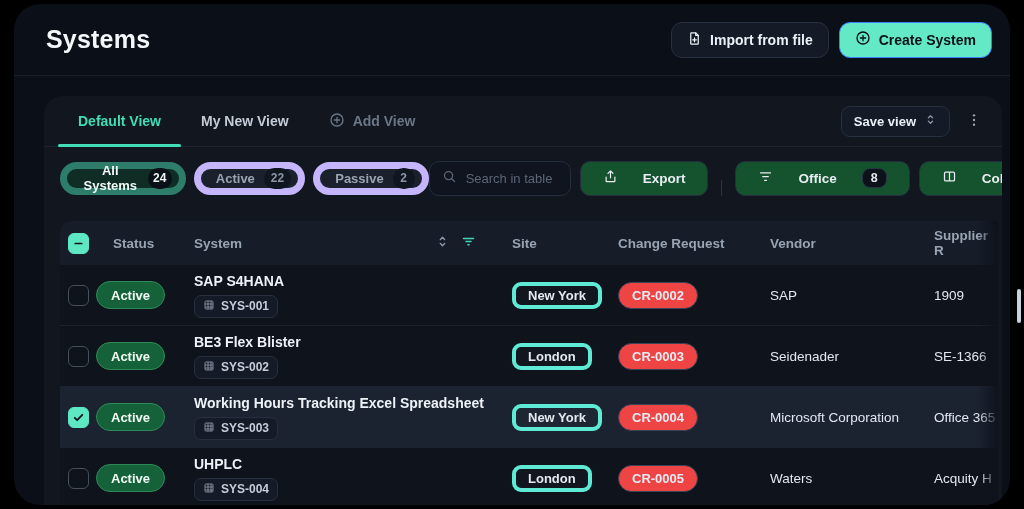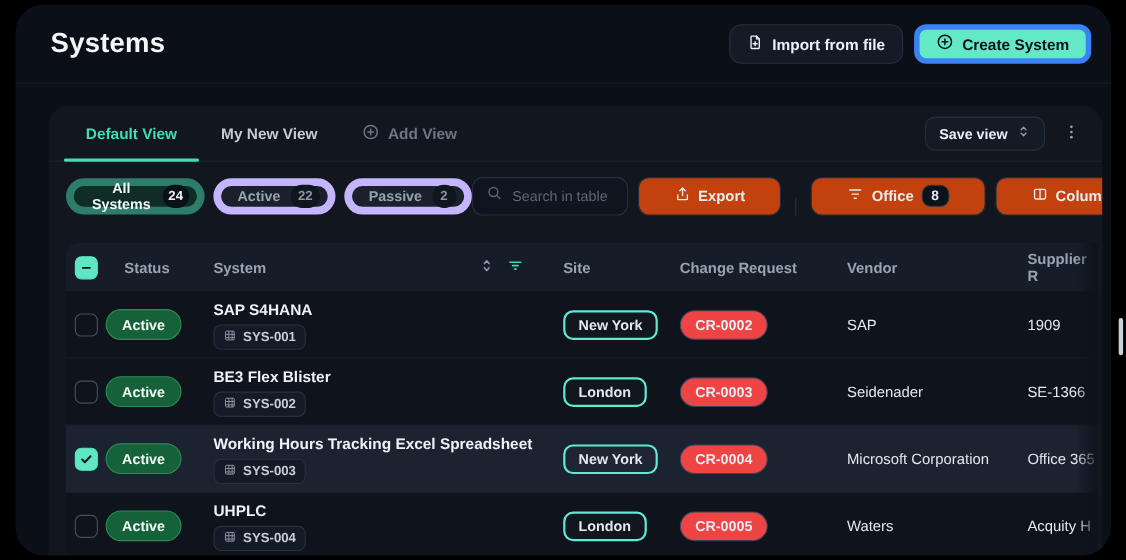--- a/index.html
+++ b/index.html
@@ -11,21 +11,21 @@
 
   
   .card-header { height:72px; display:flex; align-items:center; justify-content:space-between;
     padding:0 18px 0 32px; border-bottom:1px solid #181F2B; }
   .page-title { font-size:25px; font-weight:700; color:#F4F7FA; letter-spacing:.2px; }
   .header-actions { display:flex; align-items:flex-start; gap:10px; }
   .btn { display:inline-flex; align-items:center; gap:8px; height:36px; padding:0 15px;
     border-radius:11px; font-size:14px; font-weight:700; color:#ECF1F7;
     background:#141A26; border:1px solid #27303F; cursor:pointer;
     font-family:inherit; white-space:nowrap; }
-  .btn.primary { background:#63E9C5; color:#0B1018; border:5px solid #3b82f6; }
+  .btn.primary { background:#63E9C5; color:#0B1018; border:1px solid #3b82f6; }
   .btn svg { flex:none; }
 
   
   .panel { position:absolute; left:30px; right:8px; top:92px; bottom:0;
     background:#11161F; border-radius:18px 18px 0 0; overflow:hidden; }
 
   
   .tabs-row { height:51px; display:flex; align-items:center; justify-content:space-between;
     padding-right:16px; border-bottom:1px solid #1C2431; }
   .tabs { display:flex; height:100%; padding-left:14px; }
@@ -51,22 +51,22 @@
     font-size:12px; font-weight:700; color:#8A95A5; }
   .chip.active { background:#0F2C25; border-color:#2E7D6A; color:#F2FBF8; }
   .chip.active .count { background:#0A1017; color:#EDF3F0; }
 
   .toolbar-right { display:flex; align-items:flex-end; gap:9px; }
   .search { display:flex; align-items:center; gap:9px; width:142px; height:35px; padding:0 12px;
     border:1px solid #242E3E; border-radius:10px; background:#0F141E; color:#5C6677; }
   .search input { background:transparent; border:none; outline:none; color:#D8DFE9;
     font-size:13px; width:100%; font-family:inherit; }
   .search input::placeholder { color:#5C6677; }
-  .tbtn { display:inline-flex; align-items:center; gap:7px; height:35px; padding:0 32px;
-    border-radius:10px; background:#c2410c; border:1px solid #242E3E; color:#E8EDF4;
+  .tbtn { display:inline-flex; align-items:center; gap:25px; height:35px; padding:0 22px;
+    border-radius:10px; background:#14532d; border:1px solid #242E3E; color:#E8EDF4;
     font-size:13.5px; font-weight:700; cursor:pointer; font-family:inherit; }
   .count-badge { padding:2px 8px; border-radius:8px; background:#0C111A;
     border:1px solid #2A3444; font-size:12.5px; color:#E2E8F0; font-weight:700; }
   .vdiv { width:1px; height:16px; background:#2A3444; margin:0 4px; }
 
   
   .table { position:absolute; left:16px; right:4px; top:125px; bottom:0; overflow:hidden; }
   .thead, .tr { display:grid; grid-template-columns:36px 98px 318px 106px 152px 164px 1fr;
     align-items:center; }
   .thead { height:44px; background:#161D29; border-radius:12px 12px 0 0;
@@ -86,21 +86,21 @@
   .checkbox.indeterminate svg.dash { display:block; }
   .badge-status { display:inline-flex; align-items:center; height:28px; padding:0 14px;
     border-radius:14px; background:#15623A; border:1px solid #2F8A57; color:#F2FDF6;
     font-size:13px; font-weight:600; }
   .td-system { display:flex; flex-direction:column; justify-content:center; gap:6px; }
   .sys-name { font-size:14px; font-weight:600; color:#EEF2F7; white-space:nowrap; }
   .sys-id { display:inline-flex; align-items:center; gap:6px; height:23px; padding:0 8px;
     background:#151B26; border:1px solid #28303F; border-radius:7px; color:#C4CDD9;
     font-size:12px; font-weight:600; width:fit-content; }
   .pill-outline { display:inline-flex; align-items:center; height:27px; padding:0 12px;
-    border:2px solid #5eead4; border-radius:9px; color:#E3E9F1; font-size:13px; font-weight:600;
+    border:4px solid #5eead4; border-radius:9px; color:#E3E9F1; font-size:13px; font-weight:600;
     background:rgba(255,255,255,0.015); white-space:nowrap; }
   .pill-filled { display:inline-flex; align-items:center; height:27px; padding:0 13px;
     background:#ef4444; border:1px solid #394459; border-radius:14px; color:#E6ECF4;
     font-size:13px; font-weight:700; white-space:nowrap; cursor:pointer; }
   .td.vendor, .td.supplier { font-size:13.5px; color:#E2E8F0; font-weight:500; white-space:nowrap; }
   .fade { position:absolute; top:0; right:0; bottom:0; width:20px; pointer-events:none;
     background:linear-gradient(90deg, rgba(13,18,27,0), rgba(13,18,27,.92)); }
 
   .scroll-thumb { position:absolute; left:1017px; top:289px; width:4px; height:34px;
     background:#C9D1DB; border-radius:2px; }

